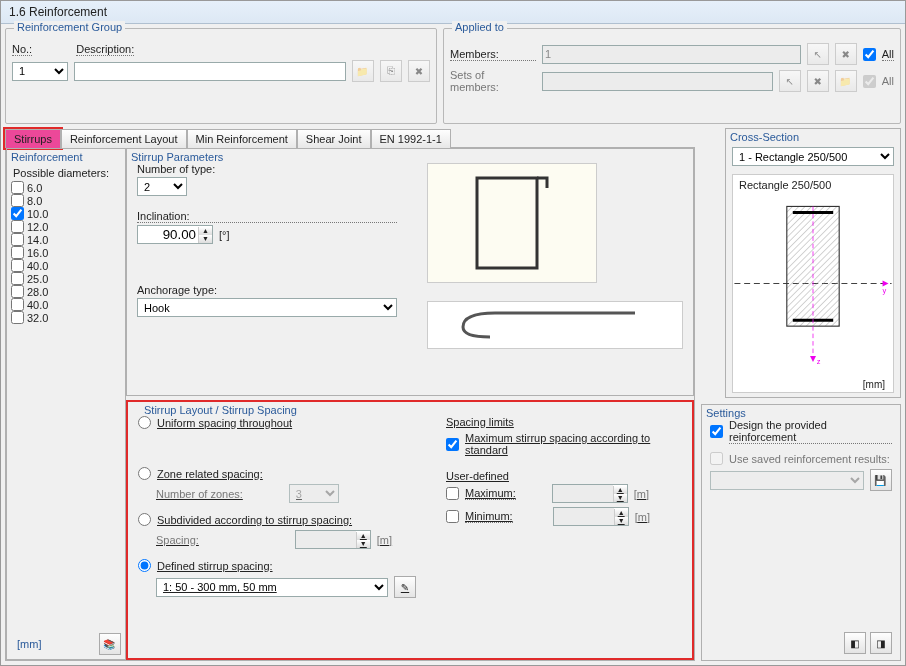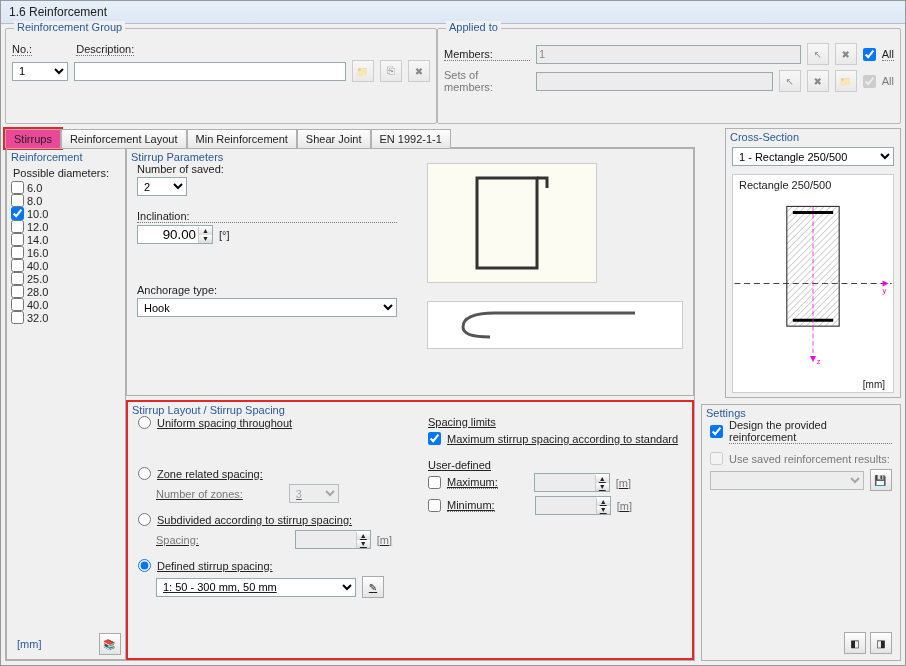--- a/index.html
+++ b/index.html
@@ -2,21 +2,21 @@
 <html><head>
 <meta charset="utf-8">
 <style>
   * { box-sizing: border-box; margin: 0; padding: 0; }
   body { font-family: "Segoe UI", Tahoma, Arial, sans-serif; font-size: 11px; background: #f0f0f0; color: #222; }
   .window { width: 906px; height: 666px; background: #f0f0f0; border: 1px solid #999; position: relative; display:flex; flex-direction:column; }
   .titlebar { background: linear-gradient(to bottom, #e6f0fa, #dde8f4); padding: 4px 8px; font-size: 12px; border-bottom: 1px solid #b0c0d0; }
   .body { flex: 1; padding: 4px; display: flex; flex-direction: column; gap:4px; }
   .fieldset { border: 1px solid #b8b8b8; border-radius: 2px; padding: 0; position: relative; }
   .fieldset > .legend { position: absolute; top: -8px; left: 8px; background: #f0f0f0; color: #2a5a9a; font-size: 11px; padding: 0 3px; }
-  .top-row { display: flex; height: 96px;}
+  .top-row { display: flex; gap: 6px; height: 96px;}
   .rg { flex: 0 0 432px; padding-top: 14px; padding-left:6px; padding-right:6px; padding-bottom:6px;}
   .at { flex: 1; padding-top: 14px; padding-left:6px; padding-right:6px; padding-bottom:6px;}
   .row { display: flex; align-items: center; gap: 6px; }
   label, .lbl { font-size: 11px; }
   .dotted { border-bottom: 1px dotted #777; }
   select, input[type="text"], input[type="number"] { font-size: 11px; border: 1px solid #9aa; background: #fff; padding: 1px 2px; height: 19px; }
   input[disabled], select[disabled] { background: #ececec; color: #888;}
   .btn-icon { width: 22px; height: 22px; border: 1px solid #aaa; background: linear-gradient(to bottom,#fefefe,#e4e4e4); display:inline-flex; align-items:center; justify-content:center; font-size:10px; cursor:pointer;}
   .btn-icon.dim { opacity: 0.5;}
   .tabset { display: flex; flex-direction: column; flex:1; }
@@ -27,21 +27,21 @@
   .tabbody { border: 1px solid #b0b0b0; flex: 1; background: #f0f0f0; display:flex; }
   .middle { flex:1; display:flex; gap:6px; }
   .leftcol { flex: 0 0 675px; display:flex; flex-direction:column; gap:4px;}
   .rightcol { flex: 1; display:flex; flex-direction:column; gap:6px;}
   .reinf-panel { width: 120px; border: 1px solid #b0b0b0; padding-top:14px; position:relative; display:flex; flex-direction:column;}
   .reinf-panel .legend{ top:2px; left:4px; position:absolute; color:#2a5a9a; background:#f0f0f0;}
   .stirrup-params { flex:1; border:1px solid #b0b0b0; padding-top:14px; position:relative;}
   .stirrup-params .legend{ top:2px; left:4px; position:absolute; color:#2a5a9a;}
   .red-outline { border: 2px solid #e02a2a !important; }
   .layout-panel { border:1px solid #b0b0b0; padding-top:14px; position:relative; flex:1;}
-  .layout-panel .legend { top:2px; left:4px; position:absolute; color:#2a5a9a;}
+  .layout-panel .legend { top:2px; left:16px; position:absolute; color:#2a5a9a;}
   .dia-list { padding: 2px 4px; overflow:auto; flex:1;}
   .dia-item { display:flex; align-items:center; gap:3px; }
   .cs-panel, .settings-panel { border:1px solid #b0b0b0; padding-top:14px; position:relative;}
   .cs-panel .legend, .settings-panel .legend { top:2px; left:4px; position:absolute; color:#2a5a9a;}
   .cs-svg-area { background:#fff; border:1px solid #ccc; margin:4px 6px; height: 219px; position:relative; overflow:hidden;}
   .mm { position:absolute; right:8px; bottom:2px; font-size:10px;}
   .spinner { display:inline-flex; align-items:center; border:1px solid #9aa; background:#fff; height:19px;}
   .spinner input { border:none; width:60px; height:17px; text-align:right; padding-right:2px;}
   .spinner .arrows { width:14px; display:flex; flex-direction:column; border-left:1px solid #ccc;}
   .spinner .arrows span { height:8px; font-size:7px; line-height:7px; text-align:center; background:linear-gradient(#fff,#ddd); cursor:pointer;}
@@ -161,21 +161,21 @@
                 <span class="footer-left-mm">[mm]</span>
                 <span class="btn-icon">📚</span>
               </div>
             </div>
 
             <div style="flex:1; display:flex; flex-direction:column; gap:4px;">
               <div class="stirrup-params" style="height:235px; padding-left:10px; padding-right:10px;">
                 <div class="legend">Stirrup Parameters</div>
                 <div style="display:flex; gap:30px;">
                   <div style="flex:0 0 260px;">
-                    <div>Number of saved:</div>
+                    <div>Number of type:</div>
                     <select style="width:50px; margin-top:2px;"><option>2</option></select>
                     <div style="margin-top:14px;" class="dotted">Inclination:</div>
                     <div class="row" style="margin-top:2px;">
                       <span class="spinner">
                         <input value="90.00" style="">
                         <span class="arrows">
                             <span>▲</span>
                             <span>▼</span>
                           </span>
                       </span>
@@ -236,21 +236,21 @@
                         </span>
                         <span class="dimlab">[m]</span>
                       </div>
                     </div>
                     <div>
                       <label class="row">
                           <input type="radio" name="sl" checked="" style=""> 
                           <span>Defined stirrup spacing:</span>
                         </label>
                       <div class="row" style="margin-top:4px; margin-left:18px;">
-                        <select style="width:200px;"><option>1: 50 - 300 mm, 50 mm</option></select>
+                        <select style="width:232px;"><option>1: 50 - 300 mm, 50 mm</option></select>
                         <span class="btn-icon">✎</span>
                       </div>
                     </div>
                   </div>
 
                   <div style="flex:1;">
                     <div>Spacing limits</div>
                     <label class="row" style="margin-top:4px;">
                         <input type="checkbox" checked="" style=""> 
                         <span>Maximum stirrup spacing according to standard</span>

